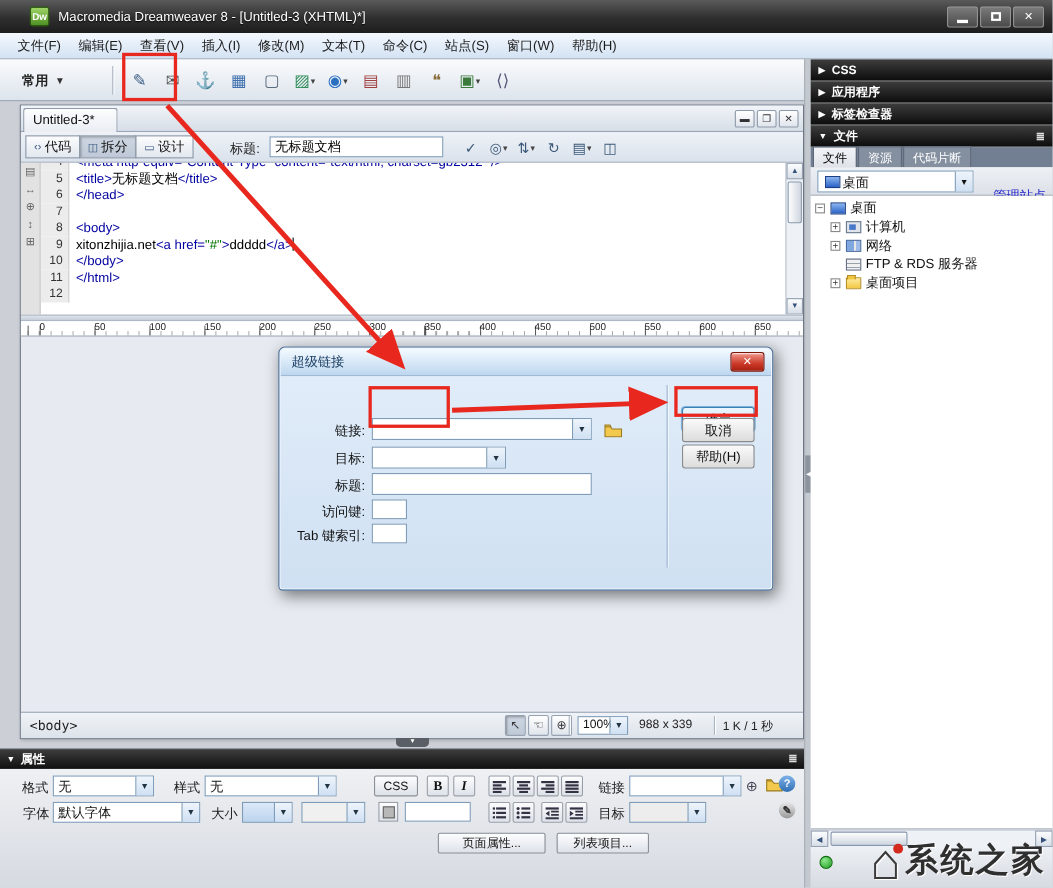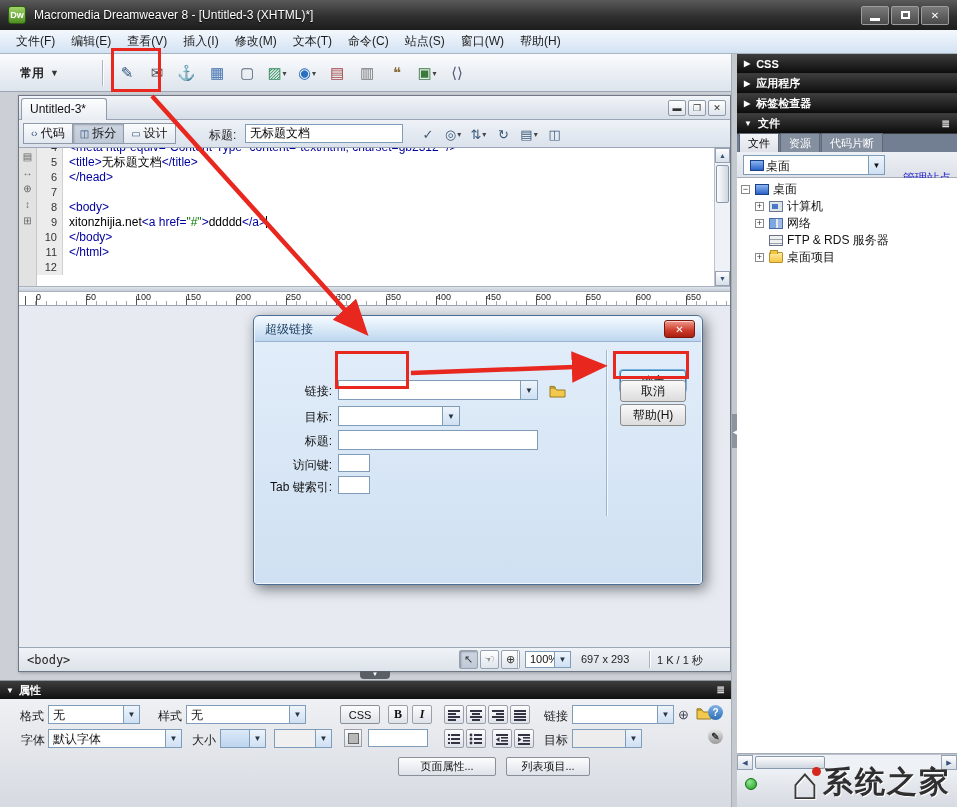--- a/index.html
+++ b/index.html
@@ -3,21 +3,21 @@
 <meta charset="utf-8">
 <style>
   * { margin:0; padding:0; box-sizing:border-box; font-family:"Liberation Sans", sans-serif; }
   html,body { width:957px; height:807px; overflow:hidden; }
   body { position:relative; background:#ccd0d6; font-size:12px; color:#111; }
 
   
   .titlebar { position:absolute; left:0; top:0; width:957px; height:30px;
     background:linear-gradient(#5a5a5a,#2f2f2f 55%,#1d1d1d); display:flex; align-items:center; padding:0 8px; }
   .app-icon { width:18px; height:18px; border-radius:3px; background:linear-gradient(#9fd468,#4f8f23);
-    color:#fff; font-size:9px; font-weight:bold; display:flex; align-items:center; justify-content:center; margin-right:8px; border:1px solid #2c5d10;}
+    color:#fff; font-size:9px; font-weight:bold; display:flex; align-items:center; justify-content:center; margin-right:8px; border:1px solid #2c5d10;margin-left:19px;}
   .win-title { color:#fff; font-size:12px; text-shadow:0 1px 1px #000; flex:1; }
   .win-ctrls { display:flex; gap:2px; }
   .wbtn { width:28px; height:19px; background:linear-gradient(#7a7a7a,#4a4a4a); border:1px solid #9c9c9c;
     border-radius:2px; color:#fff; display:flex; align-items:center; justify-content:center; font-size:10px; cursor:pointer;}
   .wbtn .min-glyph { display:block; width:10px; height:3px; background:#fff; margin-top:8px;}
   .wbtn .res-glyph { display:block; width:9px; height:8px; border:2px solid #fff;}
 
   
   .menubar { position:absolute; left:0; top:30px; width:957px; height:24px;
     background:linear-gradient(#f4f8fd,#d3e2f3); border-bottom:1px solid #a7b4c4; display:flex; align-items:center; padding:0 8px;}
@@ -156,21 +156,21 @@
   .ticon-folder { background:linear-gradient(#ffe9a0,#f2c842); border:1px solid #b8902a; border-radius:1px;}
   .ticon-folder::before { content:""; position:absolute; left:0; top:-3px; width:6px; height:3px; background:#f2c842; border:1px solid #b8902a; border-bottom:none;}
   .hscroll { position:absolute; left:0; right:0; bottom:37px; height:16px; background:#eef1f5; border-top:1px solid #b9c2ce;}
   .hbtn { position:absolute; top:0; bottom:0; width:16px; background:linear-gradient(#fdfdfe,#d8dfe8); border:1px solid #96a2b2; font-size:7px; color:#35527c; display:flex; align-items:center; justify-content:center; cursor:pointer;}
   .hthumb { position:absolute; left:18px; top:1px; bottom:1px; width:70px; background:linear-gradient(#fdfdfd,#cfd6e0); border:1px solid #8898ac; border-radius:2px; cursor:grab;}
   .fstatus { position:absolute; left:0; right:0; bottom:0; height:37px; background:linear-gradient(#edf0f4,#d6dae1);}
   .green-dot { position:absolute; left:8px; top:8px; width:12px; height:12px; border-radius:50%;
     background:radial-gradient(circle at 35% 30%, #8ee88e, #1f9e1f); border:1px solid #0d6d0d;}
 
   
-  .dialog { position:absolute; left:253px; top:315px; width:450px; height:270px; z-index:30;
+  .dialog { position:absolute; left:253px; top:315px; width:450px; height:222px; z-index:30;
     background:linear-gradient(#e3eefa,#cfe0f2); border:1px solid #4d6f96; border-radius:6px 6px 4px 4px;
     box-shadow:3px 4px 14px rgba(0,0,0,.5), inset 0 0 0 1px #f0f7ff;}
   .dlg-title { position:absolute; left:1px; right:1px; top:1px; height:25px; border-radius:5px 5px 0 0;
     background:linear-gradient(#f4faff,#bdd7ef); display:flex; align-items:center; padding:0 10px;
     font-size:12px; color:#15395e; border-bottom:1px solid #9ab5d2; cursor:move;}
   .dlg-close { position:absolute; right:7px; top:4px; width:31px; height:18px; border-radius:3px;
     background:linear-gradient(#f09a8e,#cc3a28 60%,#a81f10); border:1px solid #7e150a; color:#fff; font-size:10px;
     display:flex; align-items:center; justify-content:center; cursor:pointer; box-shadow:inset 0 1px 0 rgba(255,255,255,.6);}
   .dlg-row { position:absolute; left:0; right:0; height:22px;}
   .dlg-label { position:absolute; left:0; top:3px; width:78px; text-align:right; font-size:12px; color:#111;}
@@ -366,21 +366,21 @@
     <span class="status-tools">
         <span class="stool active">↖</span>
         <span class="stool">☜</span>
         <span class="stool">⊕</span>
       </span>
     <span class="ssep" style="left:498px"></span>
     <span class="zoom-combo">
       <span>100%</span>
       <span class="dd">▼</span>
     </span>
-    <span class="dim-text">697 x 293</span>
+    <span class="dim-text">988 x 339</span>
     <span class="ssep" style="left:630px"></span>
     <span class="stat-text">1 K / 1 秒</span>
   </div>
 </div>
 
 <div class="notch">▼</div>
 
 <div class="props">
   <div class="props-header">
     <span class="tri">▼</span>

